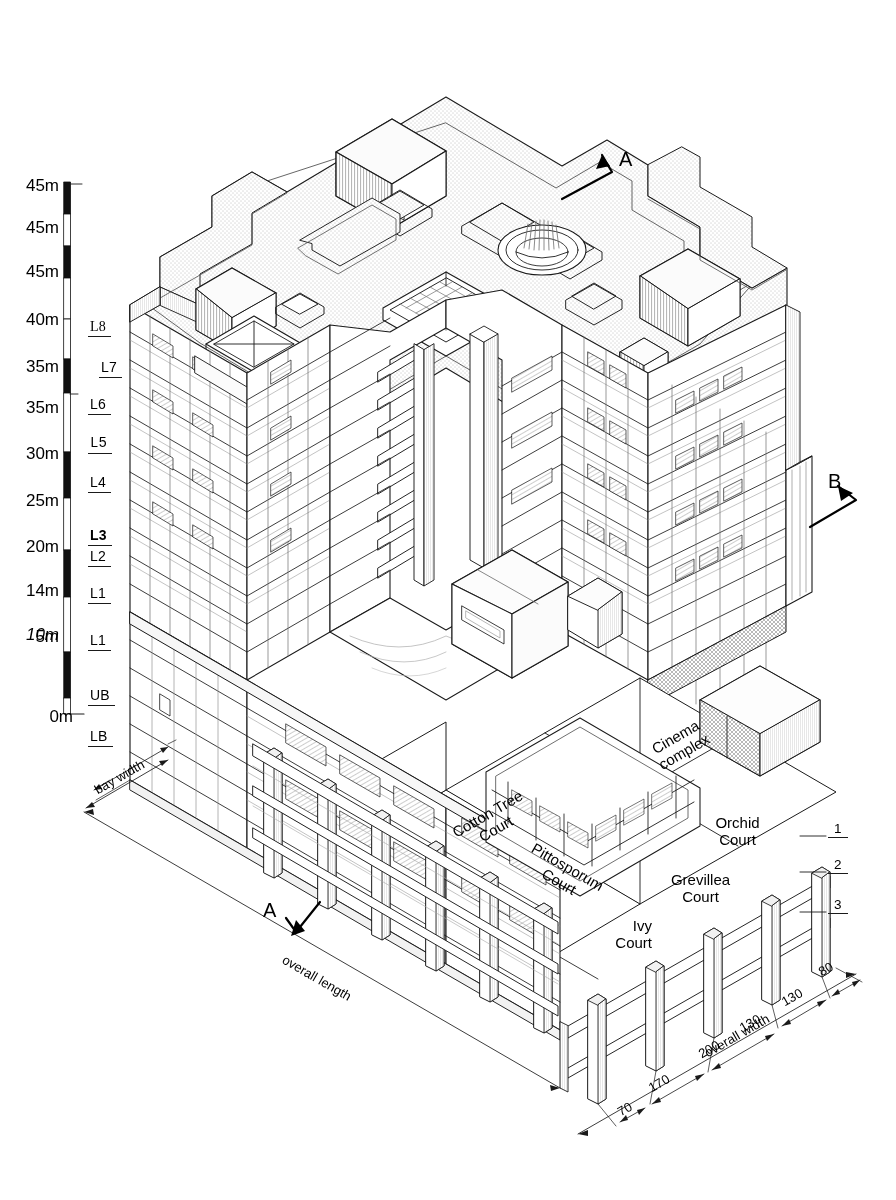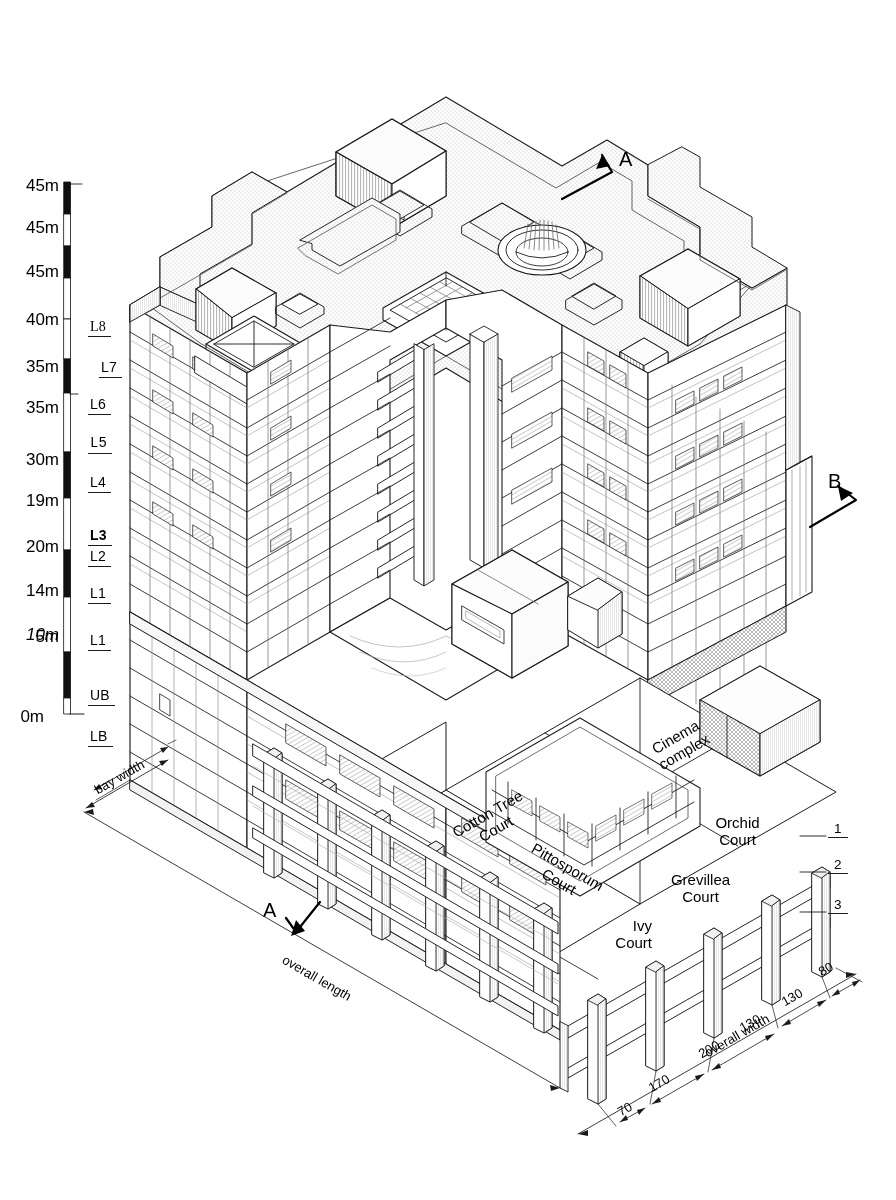--- a/index.html
+++ b/index.html
@@ -797,27 +797,27 @@
 
     </g>
   </svg>
 
   <div class="lbl scale-tick" style="left:19px; top:176px;">45m</div>
   <div class="lbl scale-tick" style="left:19px; top:218px;">45m</div>
   <div class="lbl scale-tick" style="left:19px; top:262px;">45m</div>
   <div class="lbl scale-tick" style="left:19px; top:310px;">40m</div>
   <div class="lbl scale-tick" style="left:19px; top:357px;">35m</div>
   <div class="lbl scale-tick" style="left:19px; top:398px;">35m</div>
-  <div class="lbl scale-tick" style="left:19px; top:444px;margin-top:6px;">30m</div>
-  <div class="lbl scale-tick" style="left:19px; top:491px;">19m</div>
+  <div class="lbl scale-tick" style="left:19px; top:444px;">30m</div>
+  <div class="lbl scale-tick" style="left:19px; top:491px;">25m</div>
   <div class="lbl scale-tick" style="left:19px; top:537px;">20m</div>
   <div class="lbl scale-tick" style="left:19px; top:581px;">14m</div>
   <div class="lbl scale-tick" style="left:19px; top:625px;font-style:italic;">10m</div>
   <div class="lbl scale-tick" style="left:19px; top:627px;">5m</div>
-  <div class="lbl scale-tick" style="left:4px; top:707px;">0m</div>
+  <div class="lbl scale-tick" style="left:33px; top:707px;">0m</div>
 
   <div class="lbl level-mark" style="left:88px; top:319px;font-family:Liberation Serif, serif;">L8</div>
   <div class="lbl level-mark" style="left:88px; top:360px;margin-left:11px;">L7</div>
   <div class="lbl level-mark" style="left:88px; top:397px;">L6</div>
   <div class="lbl level-mark" style="left:88px; top:436px;font-family:Liberation Mono, monospace;">L5</div>
   <div class="lbl level-mark" style="left:88px; top:475px;">L4</div>
   <div class="lbl level-mark" style="left:88px; top:528px;font-weight:bold;">L3</div>
   <div class="lbl level-mark" style="left:88px; top:549px;">L2</div>
   <div class="lbl level-mark" style="left:88px; top:586px;">L1</div>
   <div class="lbl level-mark" style="left:88px; top:633px;">L1</div>

